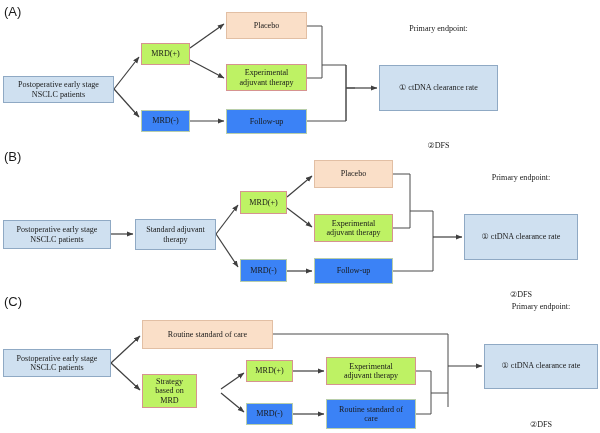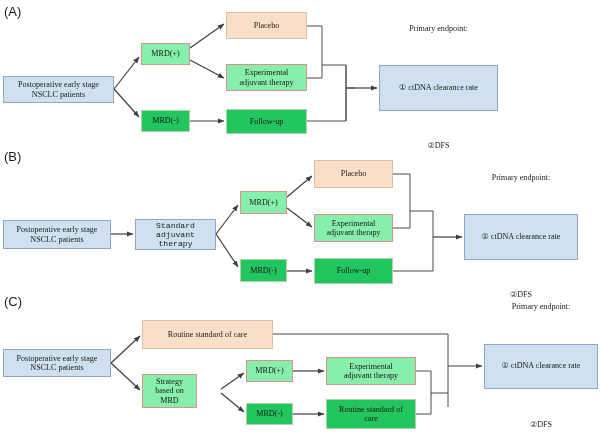--- a/index.html
+++ b/index.html
@@ -27,23 +27,23 @@
     align-items:center;
     justify-content:center;
     text-align:center;
     line-height:1.12;
     font-size:8.1px;
     padding:1px 4px;
     font-family:"Liberation Serif", serif;
   }
   .node span{display:block;width:100%;}
   .blue{background:#cfe0f0;border-color:#8fa9c4;}
-  .pink{background:#86efac;border-color:#d69390;}
+  .pink{background:#bef264;border-color:#d69390;}
   .peach{background:#fadfc8;border-color:#e2bfa4;}
-  .green{background:#22c55e;border-color:#b8ceaa;}
+  .green{background:#3b82f6;border-color:#b8ceaa;}
   .endpoint{font-size:8.1px;line-height:1.35;gap:48px;}
   svg{position:absolute;left:0;top:0;pointer-events:none;}
   .ln{stroke:#4a4a4a;stroke-width:1;fill:none;}
   .lnw{stroke:#3f3f3f;stroke-width:1.2;fill:none;}
 </style>
 </head>
 <body>
 
 <div id="diagram">
 
@@ -155,21 +155,21 @@
     <span>②DFS</span>
   </div>
 
   <div class="panel-label" style="left:4px;top:149px;">(B)</div>
 
   <div class="node blue" style="left:3px;top:220px;width:108px;height:29px;">
     <span style="white-space:pre-line;">Postoperative early stage
 NSCLC patients</span>
   </div>
 
-  <div class="node blue" style="left:135px;top:219px;width:81px;height:31px;font-family:Liberation Mono, monospace;">
+  <div class="node blue" style="left:135px;top:219px;width:81px;height:31px;">
     <span style="white-space:pre-line;">Standard adjuvant
 therapy</span>
   </div>
 
   <div class="node pink" style="left:240px;top:191px;width:47px;height:23px;">
     <span>MRD(+)</span>
   </div>
 
   <div class="node green" style="left:240px;top:259px;width:47px;height:23px;">
     <span>MRD(-)</span>

